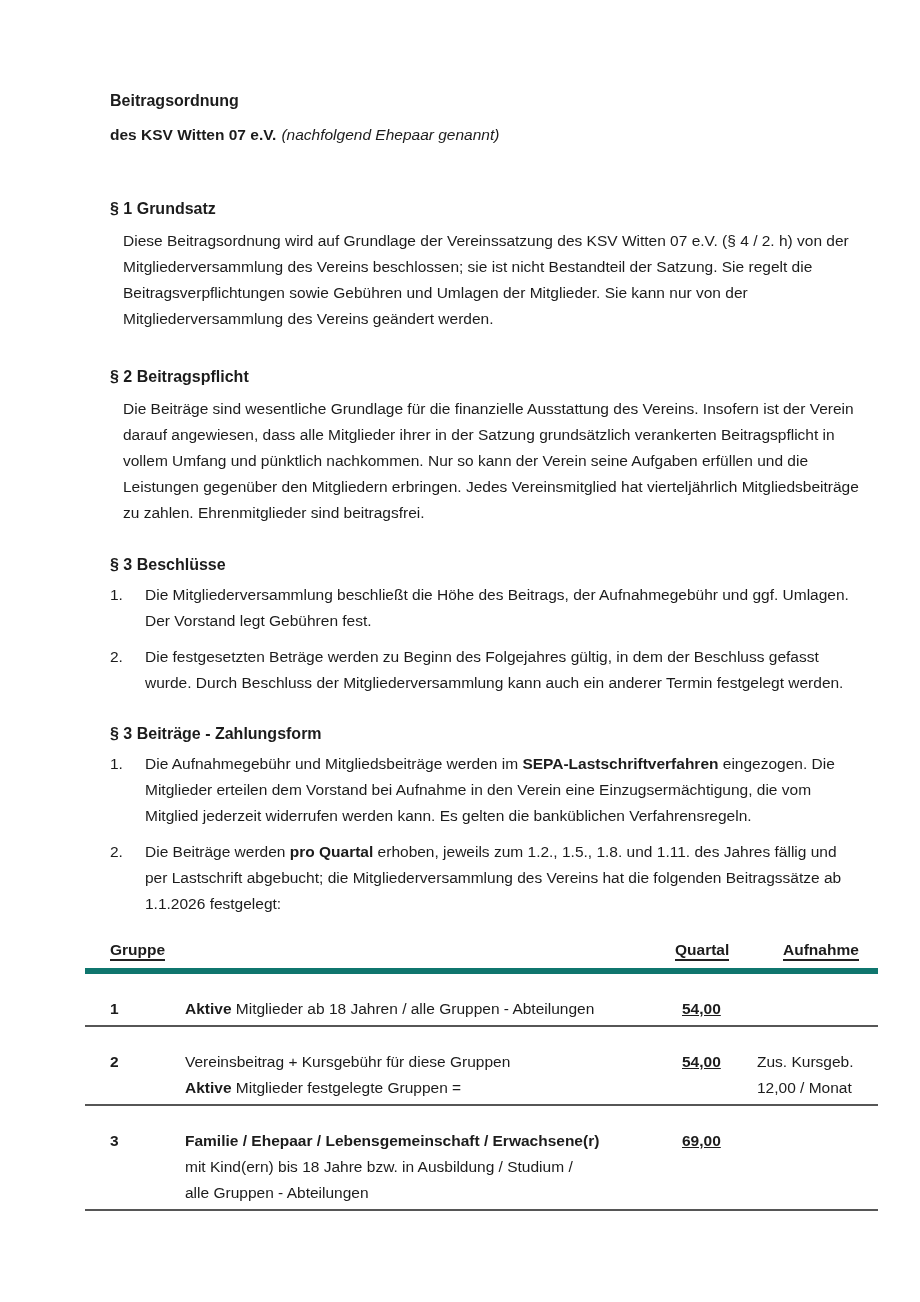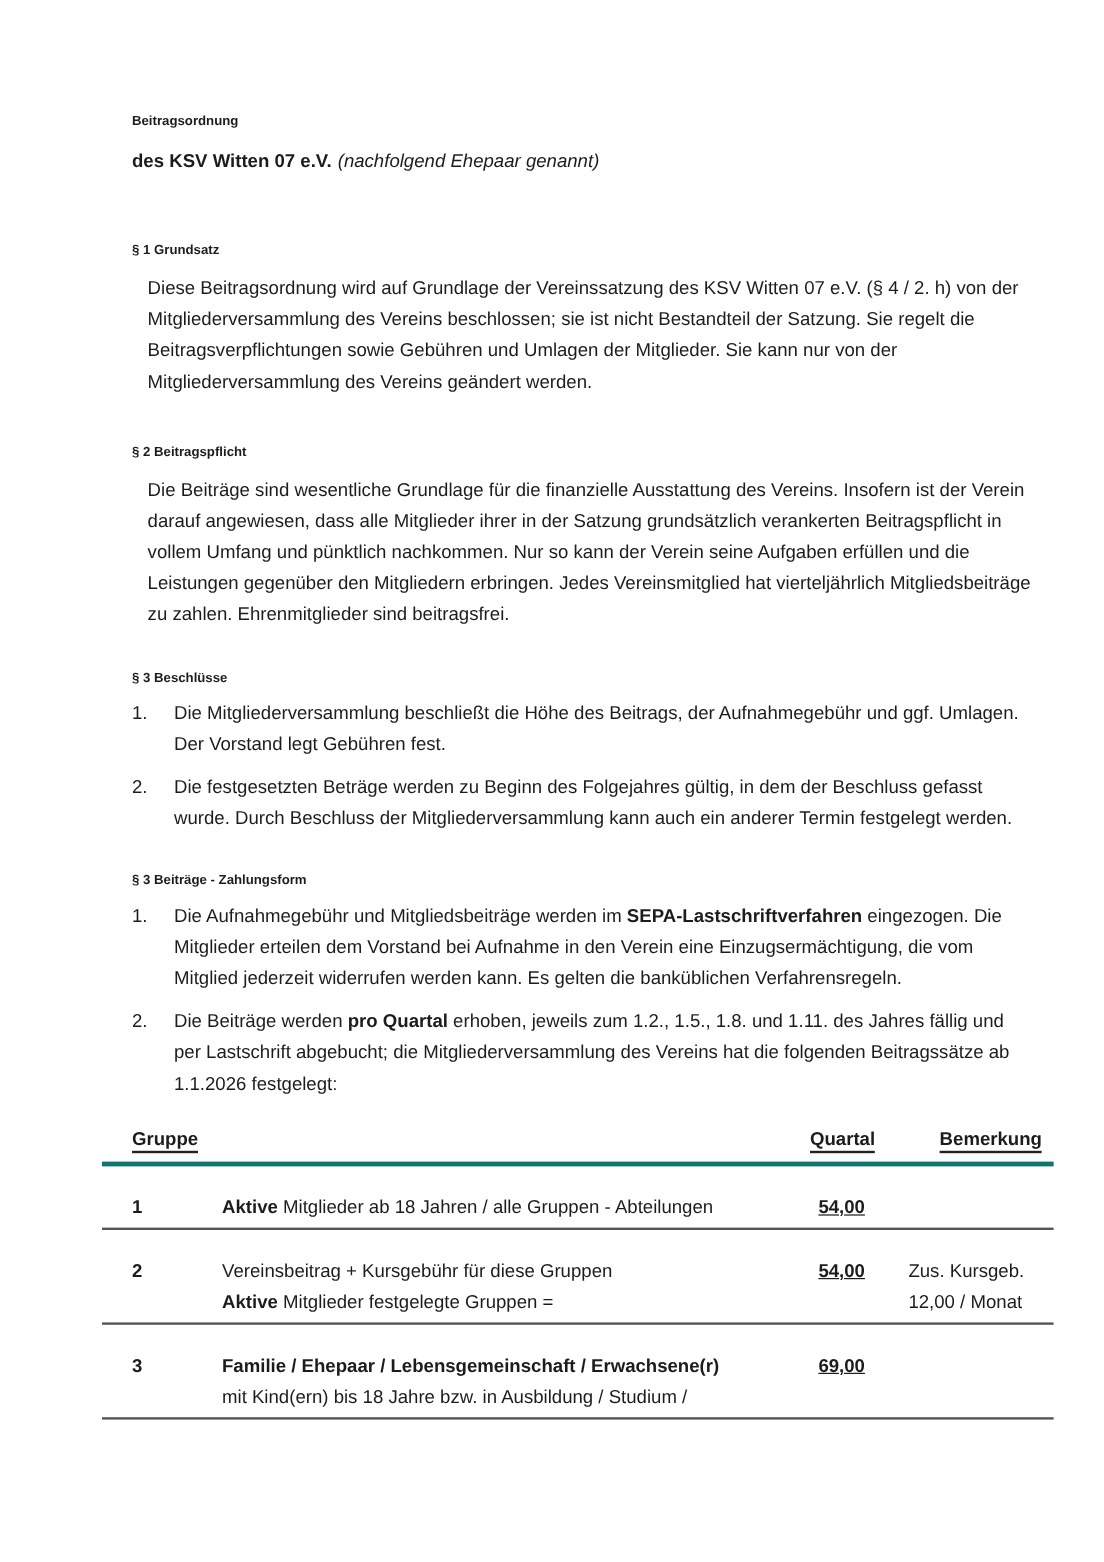--- a/index.html
+++ b/index.html
@@ -9,21 +9,21 @@
     height: 1302px;
     background: #ffffff;
     font-family: "Liberation Sans", sans-serif;
     color: #1c1c1c;
     font-size: 15.5px;
     line-height: 26px;
     box-sizing: border-box;
     padding: 88px 58px 0 110px;
     overflow: hidden;
   }
-  h1, h2 { font-size: 11px; font-weight: bold; margin: 0; line-height: 26px; }
+  h1, h2 { font-size: 16px; font-weight: bold; margin: 0; line-height: 26px; }
   .b { font-weight: bold; }
   .i { font-style: italic; }
   .subtitle { margin: 8px 0 0 0; }
   .subtitle .i { margin-left: 5px; }
   p.body { margin: 6px 0 0 13px; max-width: 752px; }
   .h-s1 { margin-top: 48px; }
   .h-s2 { margin-top: 32px; }
   .h-s3 { margin-top: 26px; }
   .h-s4 { margin-top: 25px; }
   .olist { margin-top: 4px; }
@@ -32,21 +32,21 @@
   .li .num { flex: 0 0 35px; }
   .li .litext { max-width: 715px; }
 
   
   .fee-table { margin-left: -25px; width: 793px; margin-top: 20px; }
   .trow {
     display: grid;
     grid-template-columns: 100px 490px 82px 1fr;
     border-bottom: 2px solid #565656;
   }
-  .trow.thead { border-bottom: 4px solid #0f766e; }
+  .trow.thead { border-bottom: 6px solid #0f766e; }
   .trow.thead .c { padding-bottom: 5px; }
   .trow .c { padding-top: 22px; padding-bottom: 3px; }
   .trow.thead .c { padding-top: 0; }
   .c-num { padding-left: 25px; font-weight: bold; }
   .hword {
     font-weight: bold;
     border-bottom: 2px solid #222222;
     padding-bottom: 1px;
   }
   .hword-r { margin-left: 26px; }
@@ -98,21 +98,21 @@
       </div>
     </div>
   </section>
 
   <div class="fee-table">
 
     <div class="trow thead">
       <div class="c c-num"><span class="hword">Gruppe</span></div>
       <div class="c"></div>
       <div class="c"><span class="hword">Quartal</span></div>
-      <div class="c"><span class="hword hword-r">Bemerkung</span></div>
+      <div class="c"><span class="hword hword-r">Aufnahme</span></div>
     </div>
 
     <div class="trow">
       <div class="c c-num">1</div>
       <div class="c"><span class="b">Aktive</span><span> Mitglieder ab 18 Jahren / alle Gruppen - Abteilungen</span></div>
       <div class="c qv">54,00</div>
       <div class="c"></div>
     </div>
 
     <div class="trow">
@@ -126,20 +126,21 @@
         <div class="r-line">Zus. Kursgeb.</div>
         <div class="r-line">12,00 / Monat</div>
       </div>
     </div>
 
     <div class="trow">
       <div class="c c-num">3</div>
       <div class="c">
         <div class="d-line b">Familie / Ehepaar / Lebensgemeinschaft / Erwachsene(r)</div>
         <div class="d-line">mit Kind(ern) bis 18 Jahre bzw. in Ausbildung / Studium /</div>
+        <div class="d-line">alle Gruppen - Abteilungen</div>
       </div>
       <div class="c qv">69,00</div>
       <div class="c"></div>
     </div>
 
   </div>
 
 </div>
 
 </body></html>

